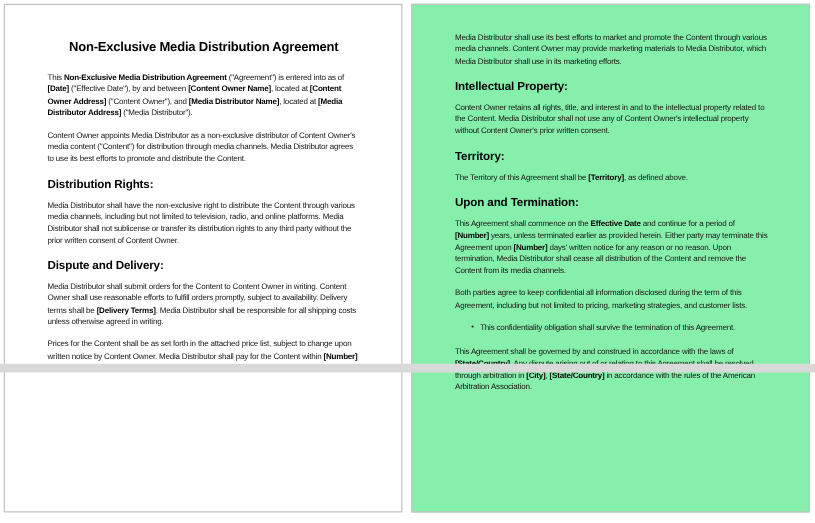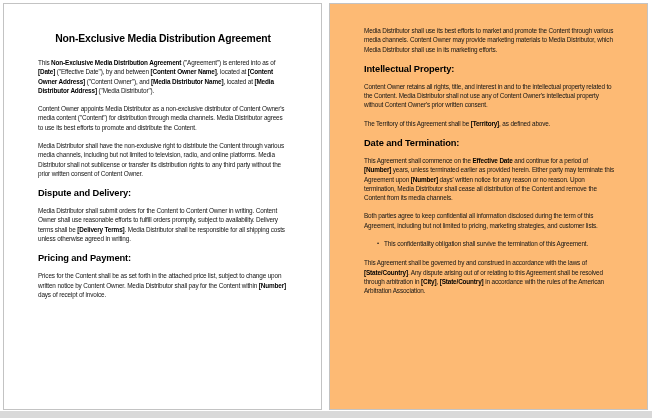--- a/index.html
+++ b/index.html
@@ -7,21 +7,21 @@
     padding: 0;
     width: 652px;
     height: 418px;
     background: #ffffff;
     font-family: "Liberation Sans", "DejaVu Sans", sans-serif;
     overflow: hidden;
   }
   .workspace {
     position: relative;
     width: 652px;
-    height: 418px;
+    height: 298px;
   }
   .bottom-strip {
     position: absolute;
     left: 0;
     bottom: 0;
     width: 652px;
     height: 7px;
     background: #d9d9d9;
   }
   .pages {
@@ -92,34 +92,35 @@
 </head>
 <body>
 
 <div class="workspace">
   <div class="pages">
       <div class="page" style="background: rgb(255, 255, 255); border-color: rgb(195, 195, 195);">
         <div class="page-inner">
           <div class="doc-title">Non-Exclusive Media Distribution Agreement</div>
           <p class="para"><span class="plain">This </span><span class="bold">Non-Exclusive Media Distribution Agreement</span><span class="plain"> ("Agreement") is entered into as of </span><span class="bold">[Date]</span><span class="plain"> ("Effective Date"), by and between </span><span class="bold">[Content Owner Name]</span><span class="plain">, located at </span><span class="bold">[Content Owner Address]</span><span class="plain"> ("Content Owner"), and </span><span class="bold">[Media Distributor Name]</span><span class="plain">, located at </span><span class="bold">[Media Distributor Address]</span><span class="plain"> ("Media Distributor").</span></p>
           <p class="para"><span class="plain">Content Owner appoints Media Distributor as a non-exclusive distributor of Content Owner's media content ("Content") for distribution through media channels. Media Distributor agrees to use its best efforts to promote and distribute the Content.</span></p>
+          <div class="heading">Distribution Rights:</div>
           <p class="para"><span class="plain">Media Distributor shall have the non-exclusive right to distribute the Content through various media channels, including but not limited to television, radio, and online platforms. Media Distributor shall not sublicense or transfer its distribution rights to any third party without the prior written consent of Content Owner.</span></p>
           <div class="heading">Dispute and Delivery:</div>
           <p class="para"><span class="plain">Media Distributor shall submit orders for the Content to Content Owner in writing. Content Owner shall use reasonable efforts to fulfill orders promptly, subject to availability. Delivery terms shall be </span><span class="bold">[Delivery Terms]</span><span class="plain">. Media Distributor shall be responsible for all shipping costs unless otherwise agreed in writing.</span></p>
-          <div class="heading">Pricing and Payment:</div>
           <p class="para"><span class="plain">Prices for the Content shall be as set forth in the attached price list, subject to change upon written notice by Content Owner. Media Distributor shall pay for the Content within </span><span class="bold">[Number]</span><span class="plain"> days of receipt of invoice.</span></p>
         </div>
       </div>
-      <div class="page" style="background: #fdba74; border-color: rgb(195, 195, 195);">
+      <div class="page" style="background: #86efac; border-color: rgb(195, 195, 195);">
         <div class="page-inner">
           <p class="para"><span class="plain">Media Distributor shall use its best efforts to market and promote the Content through various media channels. Content Owner may provide marketing materials to Media Distributor, which Media Distributor shall use in its marketing efforts.</span></p>
           <div class="heading">Intellectual Property:</div>
           <p class="para"><span class="plain">Content Owner retains all rights, title, and interest in and to the intellectual property related to the Content. Media Distributor shall not use any of Content Owner's intellectual property without Content Owner's prior written consent.</span></p>
+          <div class="heading">Territory:</div>
           <p class="para"><span class="plain">The Territory of this Agreement shall be </span><span class="bold">[Territory]</span><span class="plain">, as defined above.</span></p>
-          <div class="heading">Date and Termination:</div>
+          <div class="heading">Upon and Termination:</div>
           <p class="para"><span class="plain">This Agreement shall commence on the </span><span class="bold">Effective Date</span><span class="plain"> and continue for a period of </span><span class="bold">[Number]</span><span class="plain"> years, unless terminated earlier as provided herein. Either party may terminate this Agreement upon </span><span class="bold">[Number]</span><span class="plain"> days' written notice for any reason or no reason. Upon termination, Media Distributor shall cease all distribution of the Content and remove the Content from its media channels.</span></p>
           <p class="para"><span class="plain">Both parties agree to keep confidential all information disclosed during the term of this Agreement, including but not limited to pricing, marketing strategies, and customer lists.</span></p>
           <div class="bullet-item">
             <span class="bullet-marker">•</span>
             <span class="bullet-text"><span class="plain">This confidentiality obligation shall survive the termination of this Agreement.</span></span>
           </div>
           <p class="para"><span class="plain">This Agreement shall be governed by and construed in accordance with the laws of </span><span class="bold">[State/Country]</span><span class="plain">. Any dispute arising out of or relating to this Agreement shall be resolved through arbitration in </span><span class="bold">[City]</span><span class="plain">, </span><span class="bold">[State/Country]</span><span class="plain"> in accordance with the rules of the American Arbitration Association.</span></p>
         </div>
       </div>
     </div>

